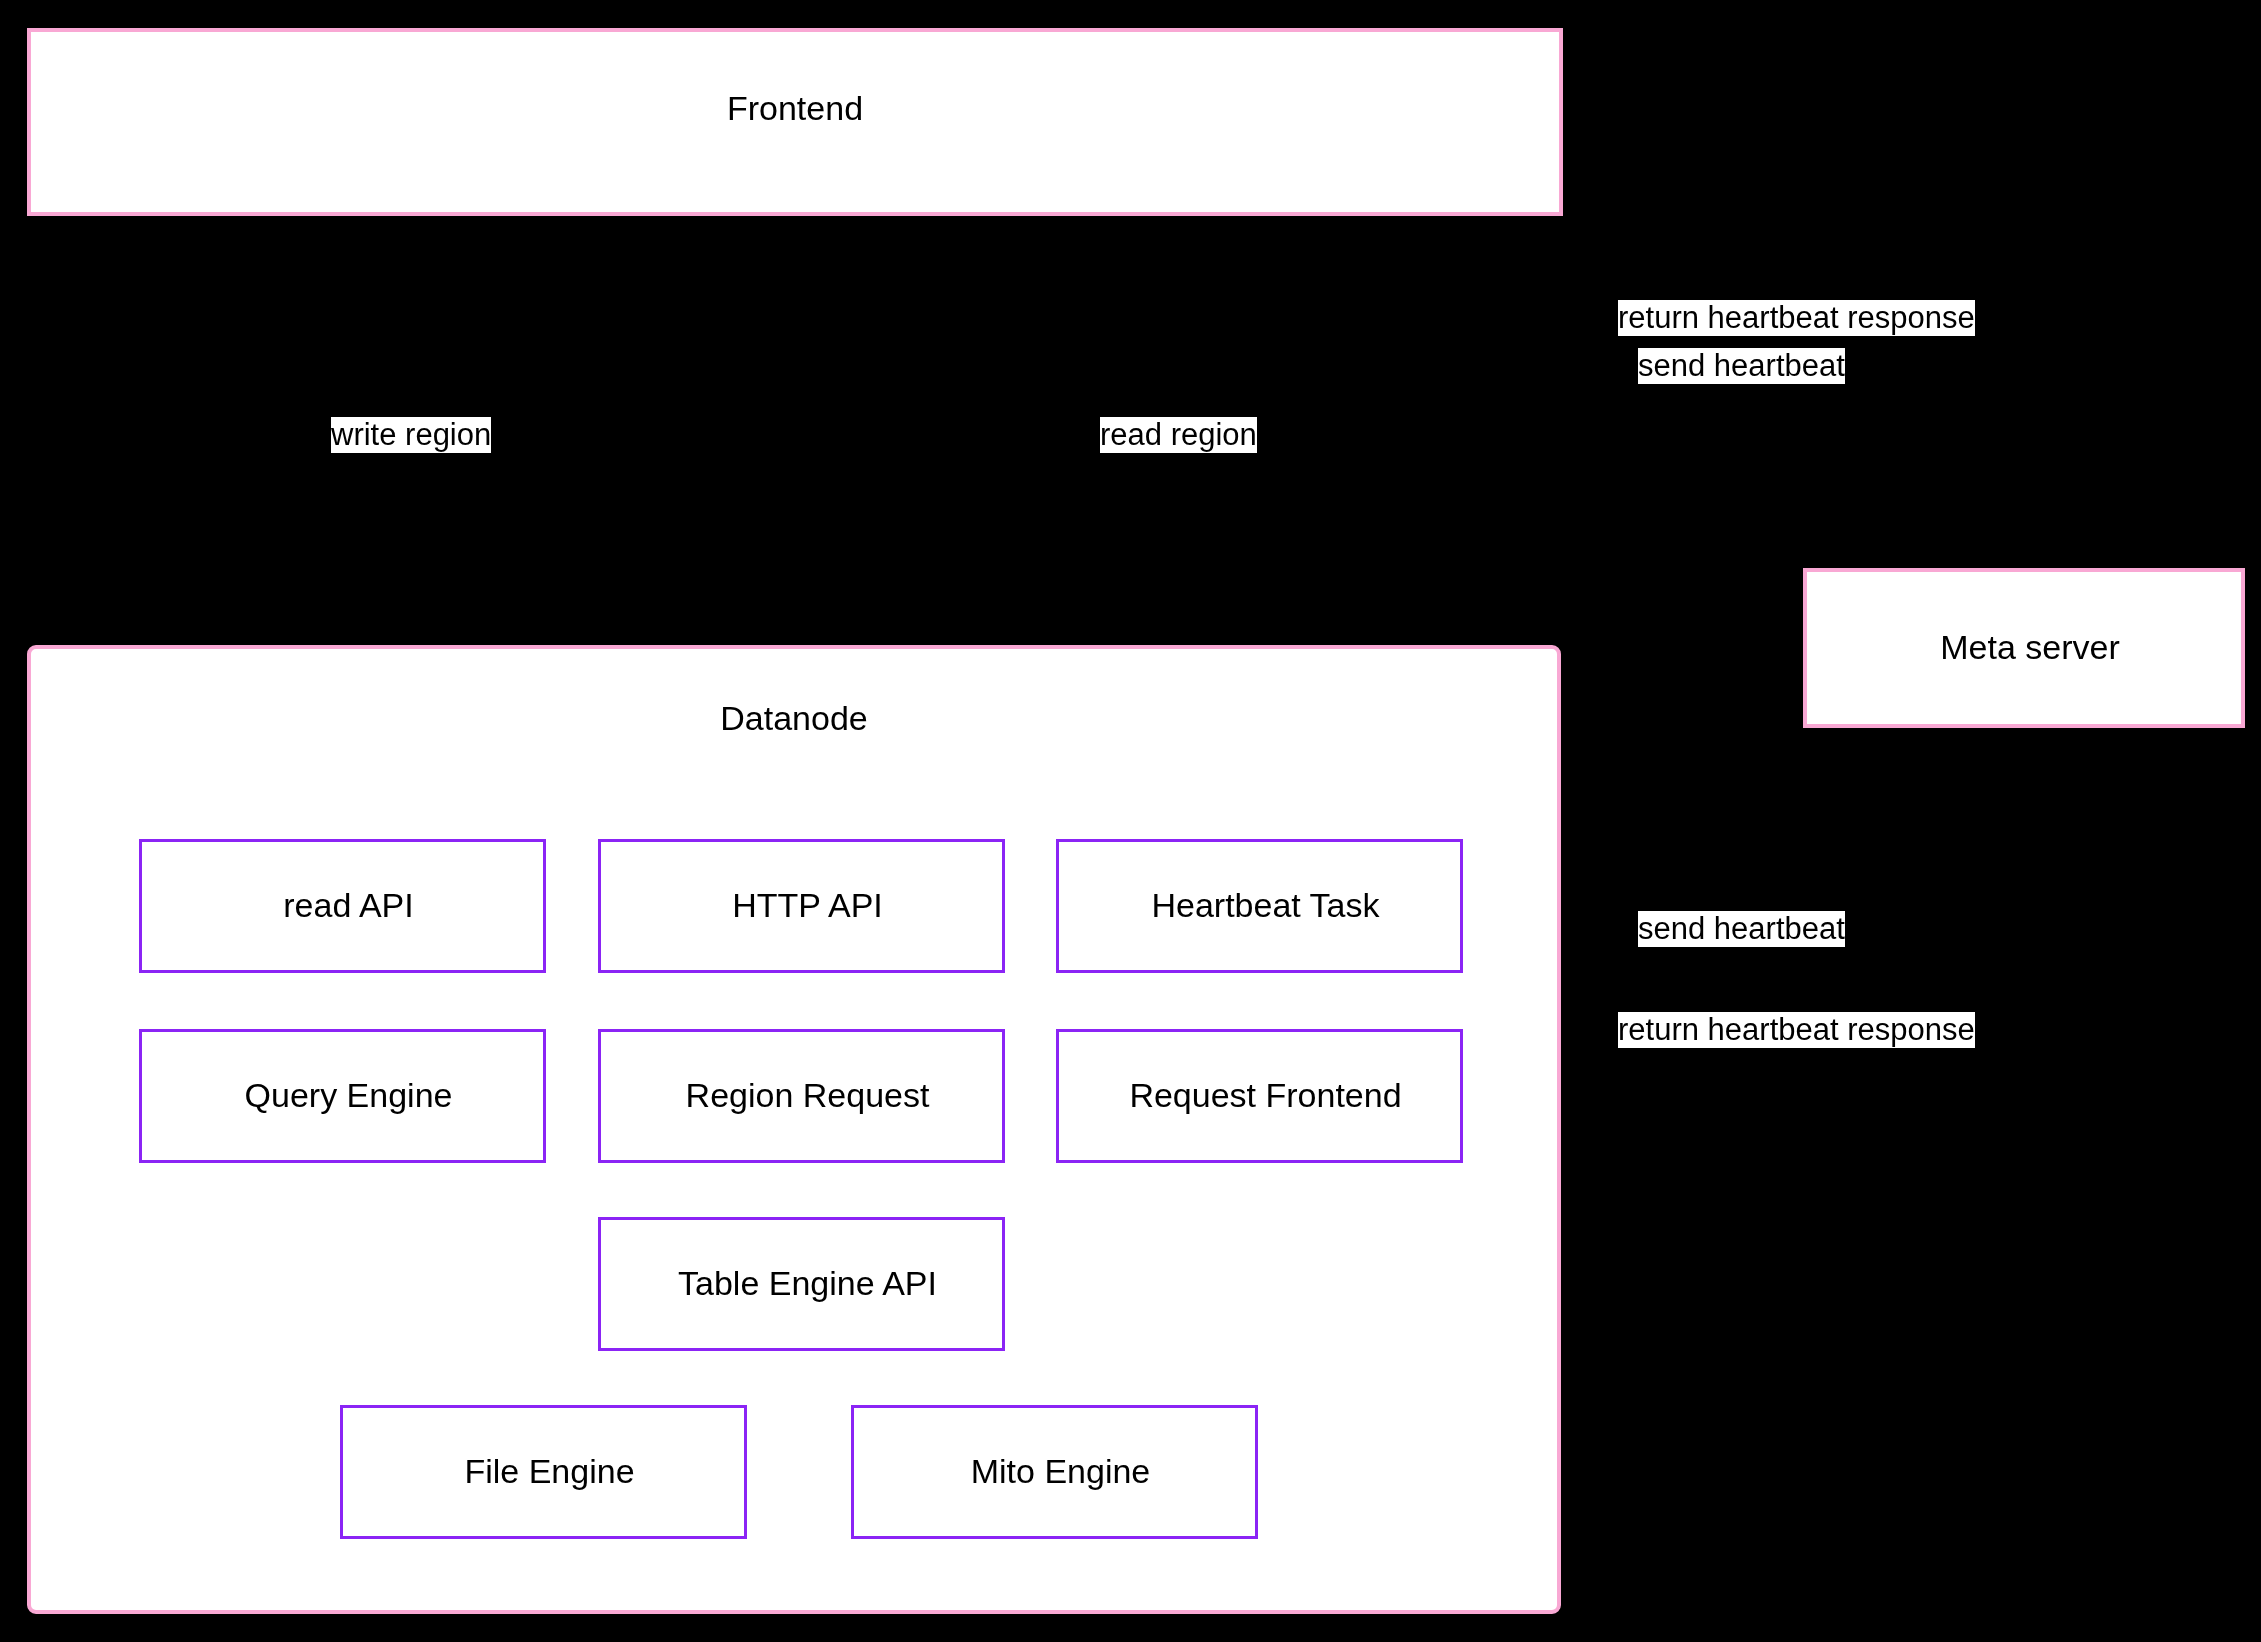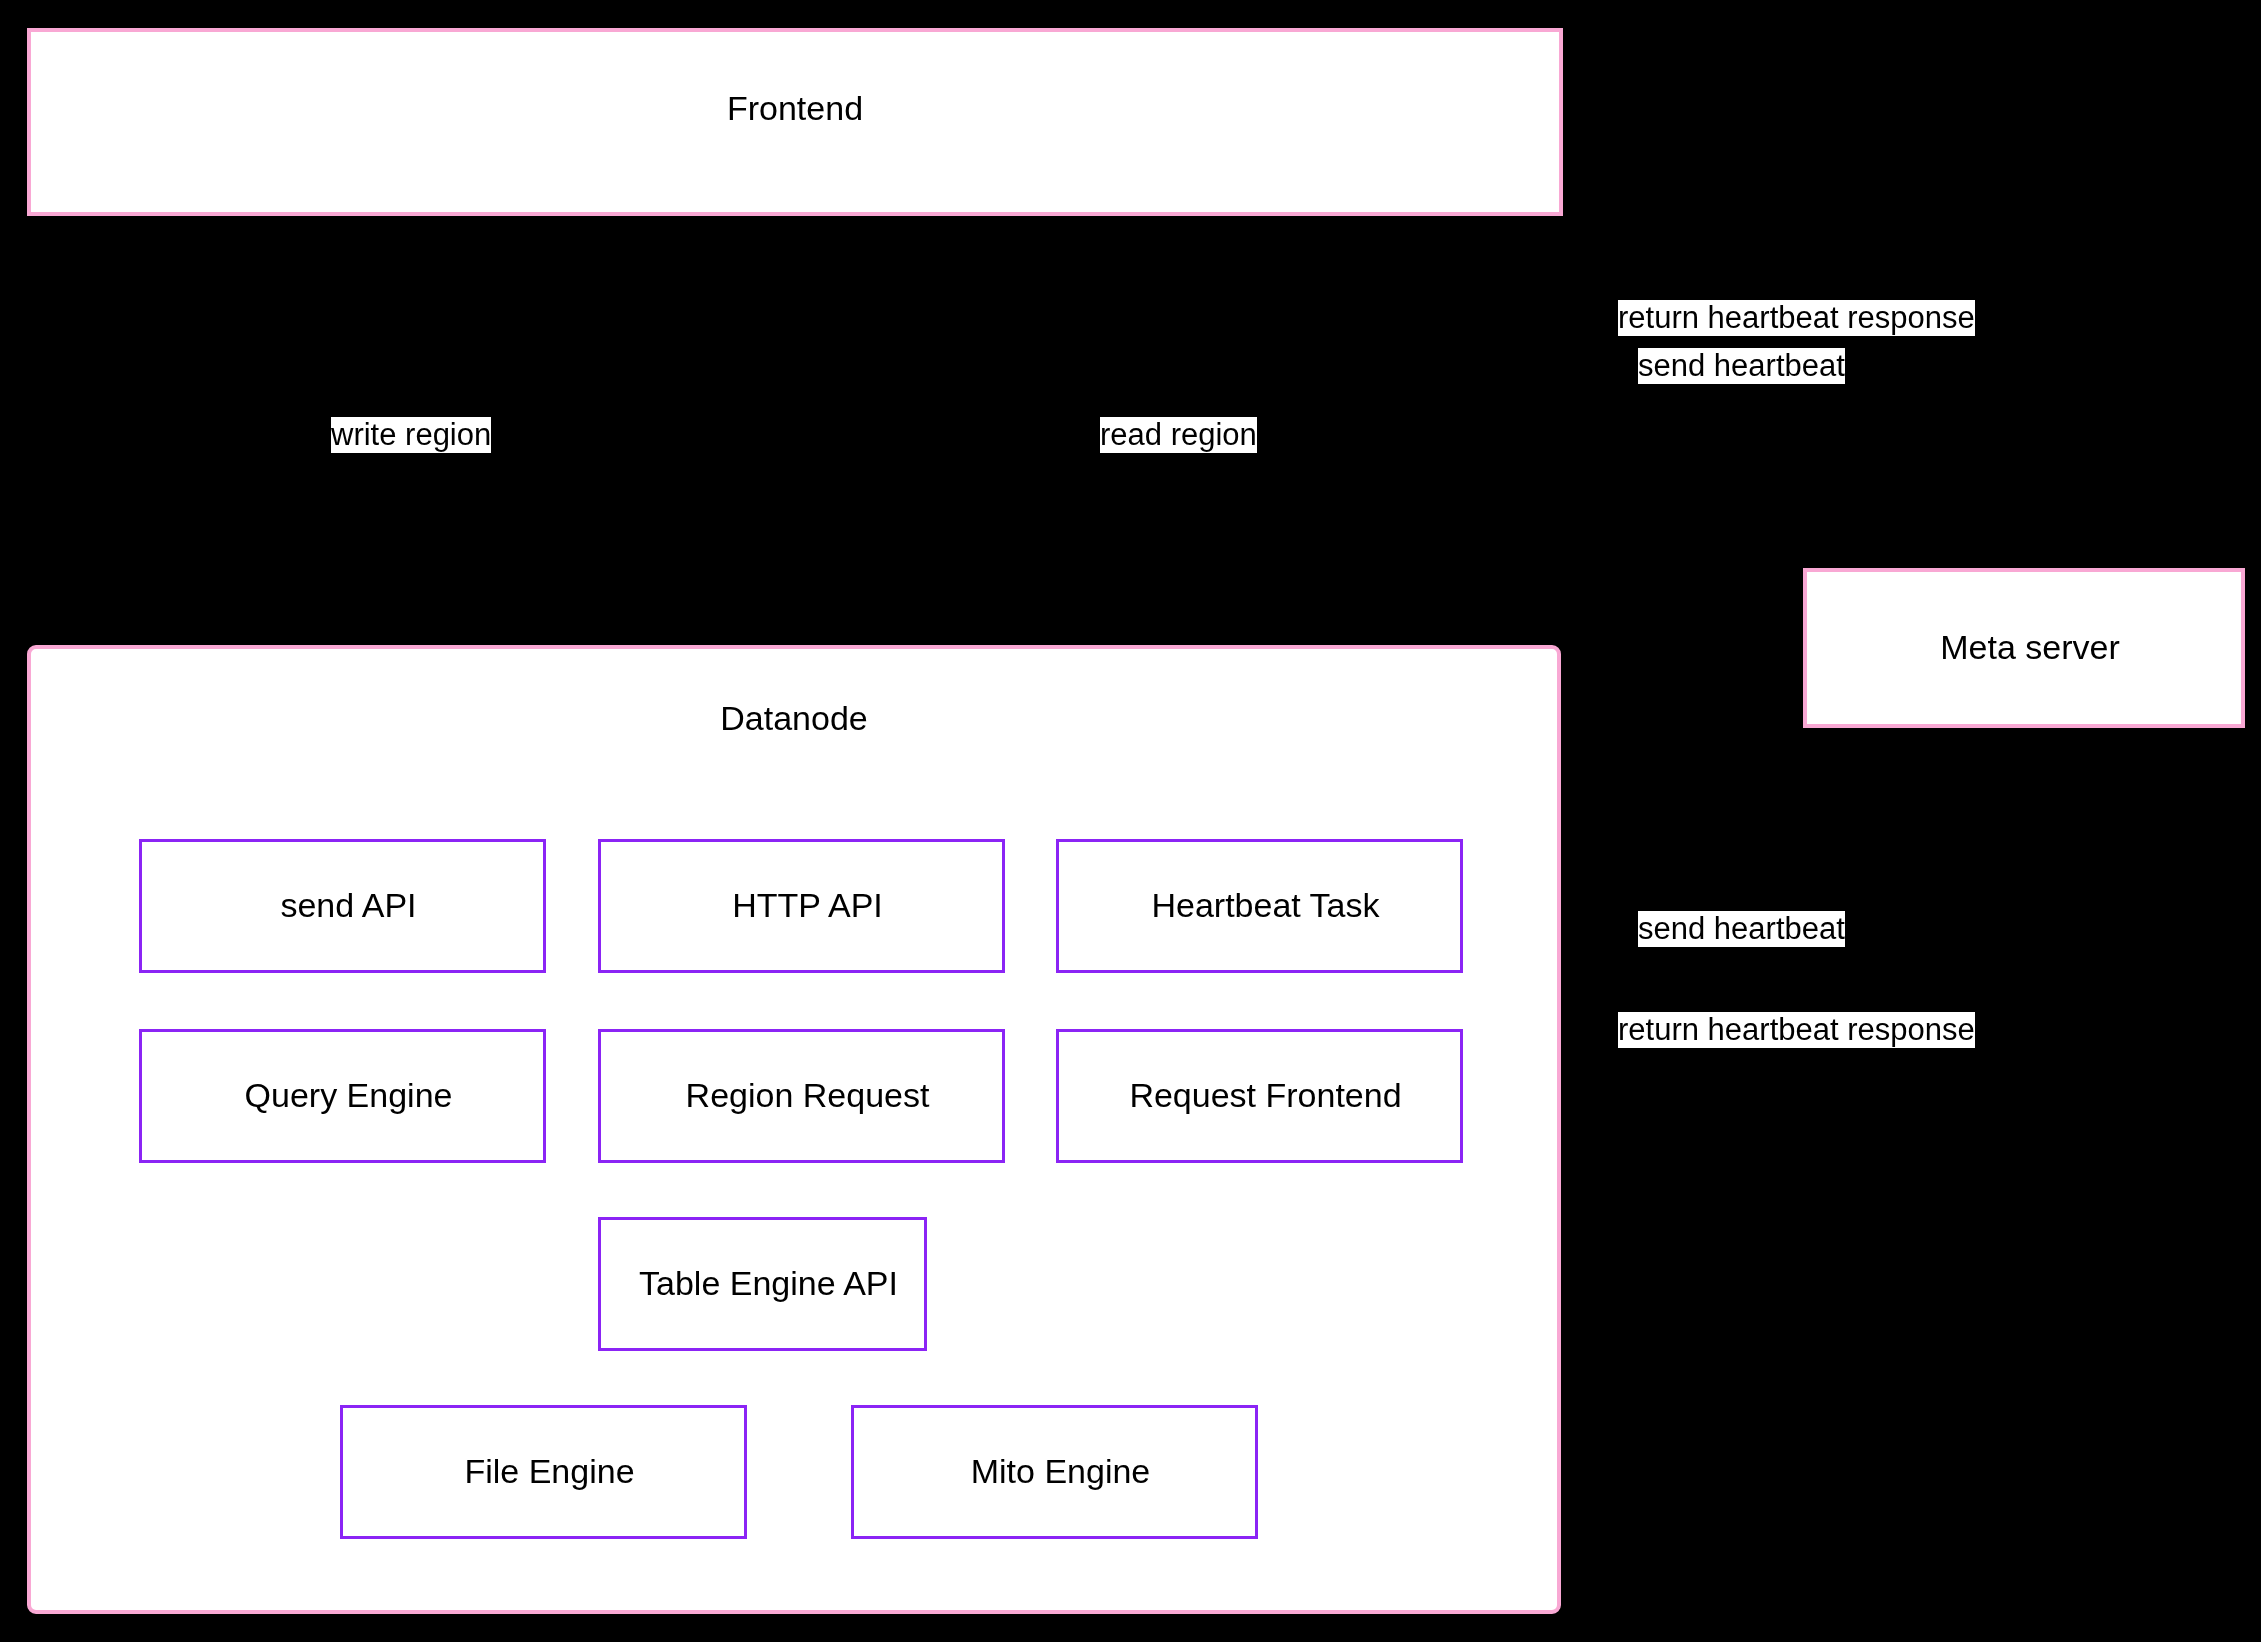--- a/index.html
+++ b/index.html
@@ -120,21 +120,21 @@
 
   <div class="node node-outer" style="left:1803px; top:568px; width:442px; height:160px;">
     <div class="node-label">Meta server</div>
   </div>
 
   <div class="node node-outer" style="left:27px; top:645px; width:1534px; height:969px;border-radius:9px;">
 
     <div class="container-label" style="top:51px;">Datanode</div>
 
     <div class="node node-inner" style="left:108px; top:190px; width:407px; height:134px;">
-      <div class="node-label">send API</div>
+      <div class="node-label">read API</div>
     </div>
 
     <div class="node node-inner" style="left:567px; top:190px; width:407px; height:134px;">
       <div class="node-label">HTTP API</div>
     </div>
 
     <div class="node node-inner" style="left:1025px; top:190px; width:407px; height:134px;">
       <div class="node-label">Heartbeat Task</div>
     </div>
 
@@ -143,21 +143,21 @@
     </div>
 
     <div class="node node-inner" style="left:567px; top:380px; width:407px; height:134px;">
       <div class="node-label">Region Request</div>
     </div>
 
     <div class="node node-inner" style="left:1025px; top:380px; width:407px; height:134px;">
       <div class="node-label">Request Frontend</div>
     </div>
 
-    <div class="node node-inner" style="left:567px; top:568px; width:329px; height:134px;">
+    <div class="node node-inner" style="left:567px; top:568px; width:407px; height:134px;">
       <div class="node-label">Table Engine API</div>
     </div>
 
     <div class="node node-inner" style="left:309px; top:756px; width:407px; height:134px;">
       <div class="node-label">File Engine</div>
     </div>
 
     <div class="node node-inner" style="left:820px; top:756px; width:407px; height:134px;">
       <div class="node-label">Mito Engine</div>
     </div>

